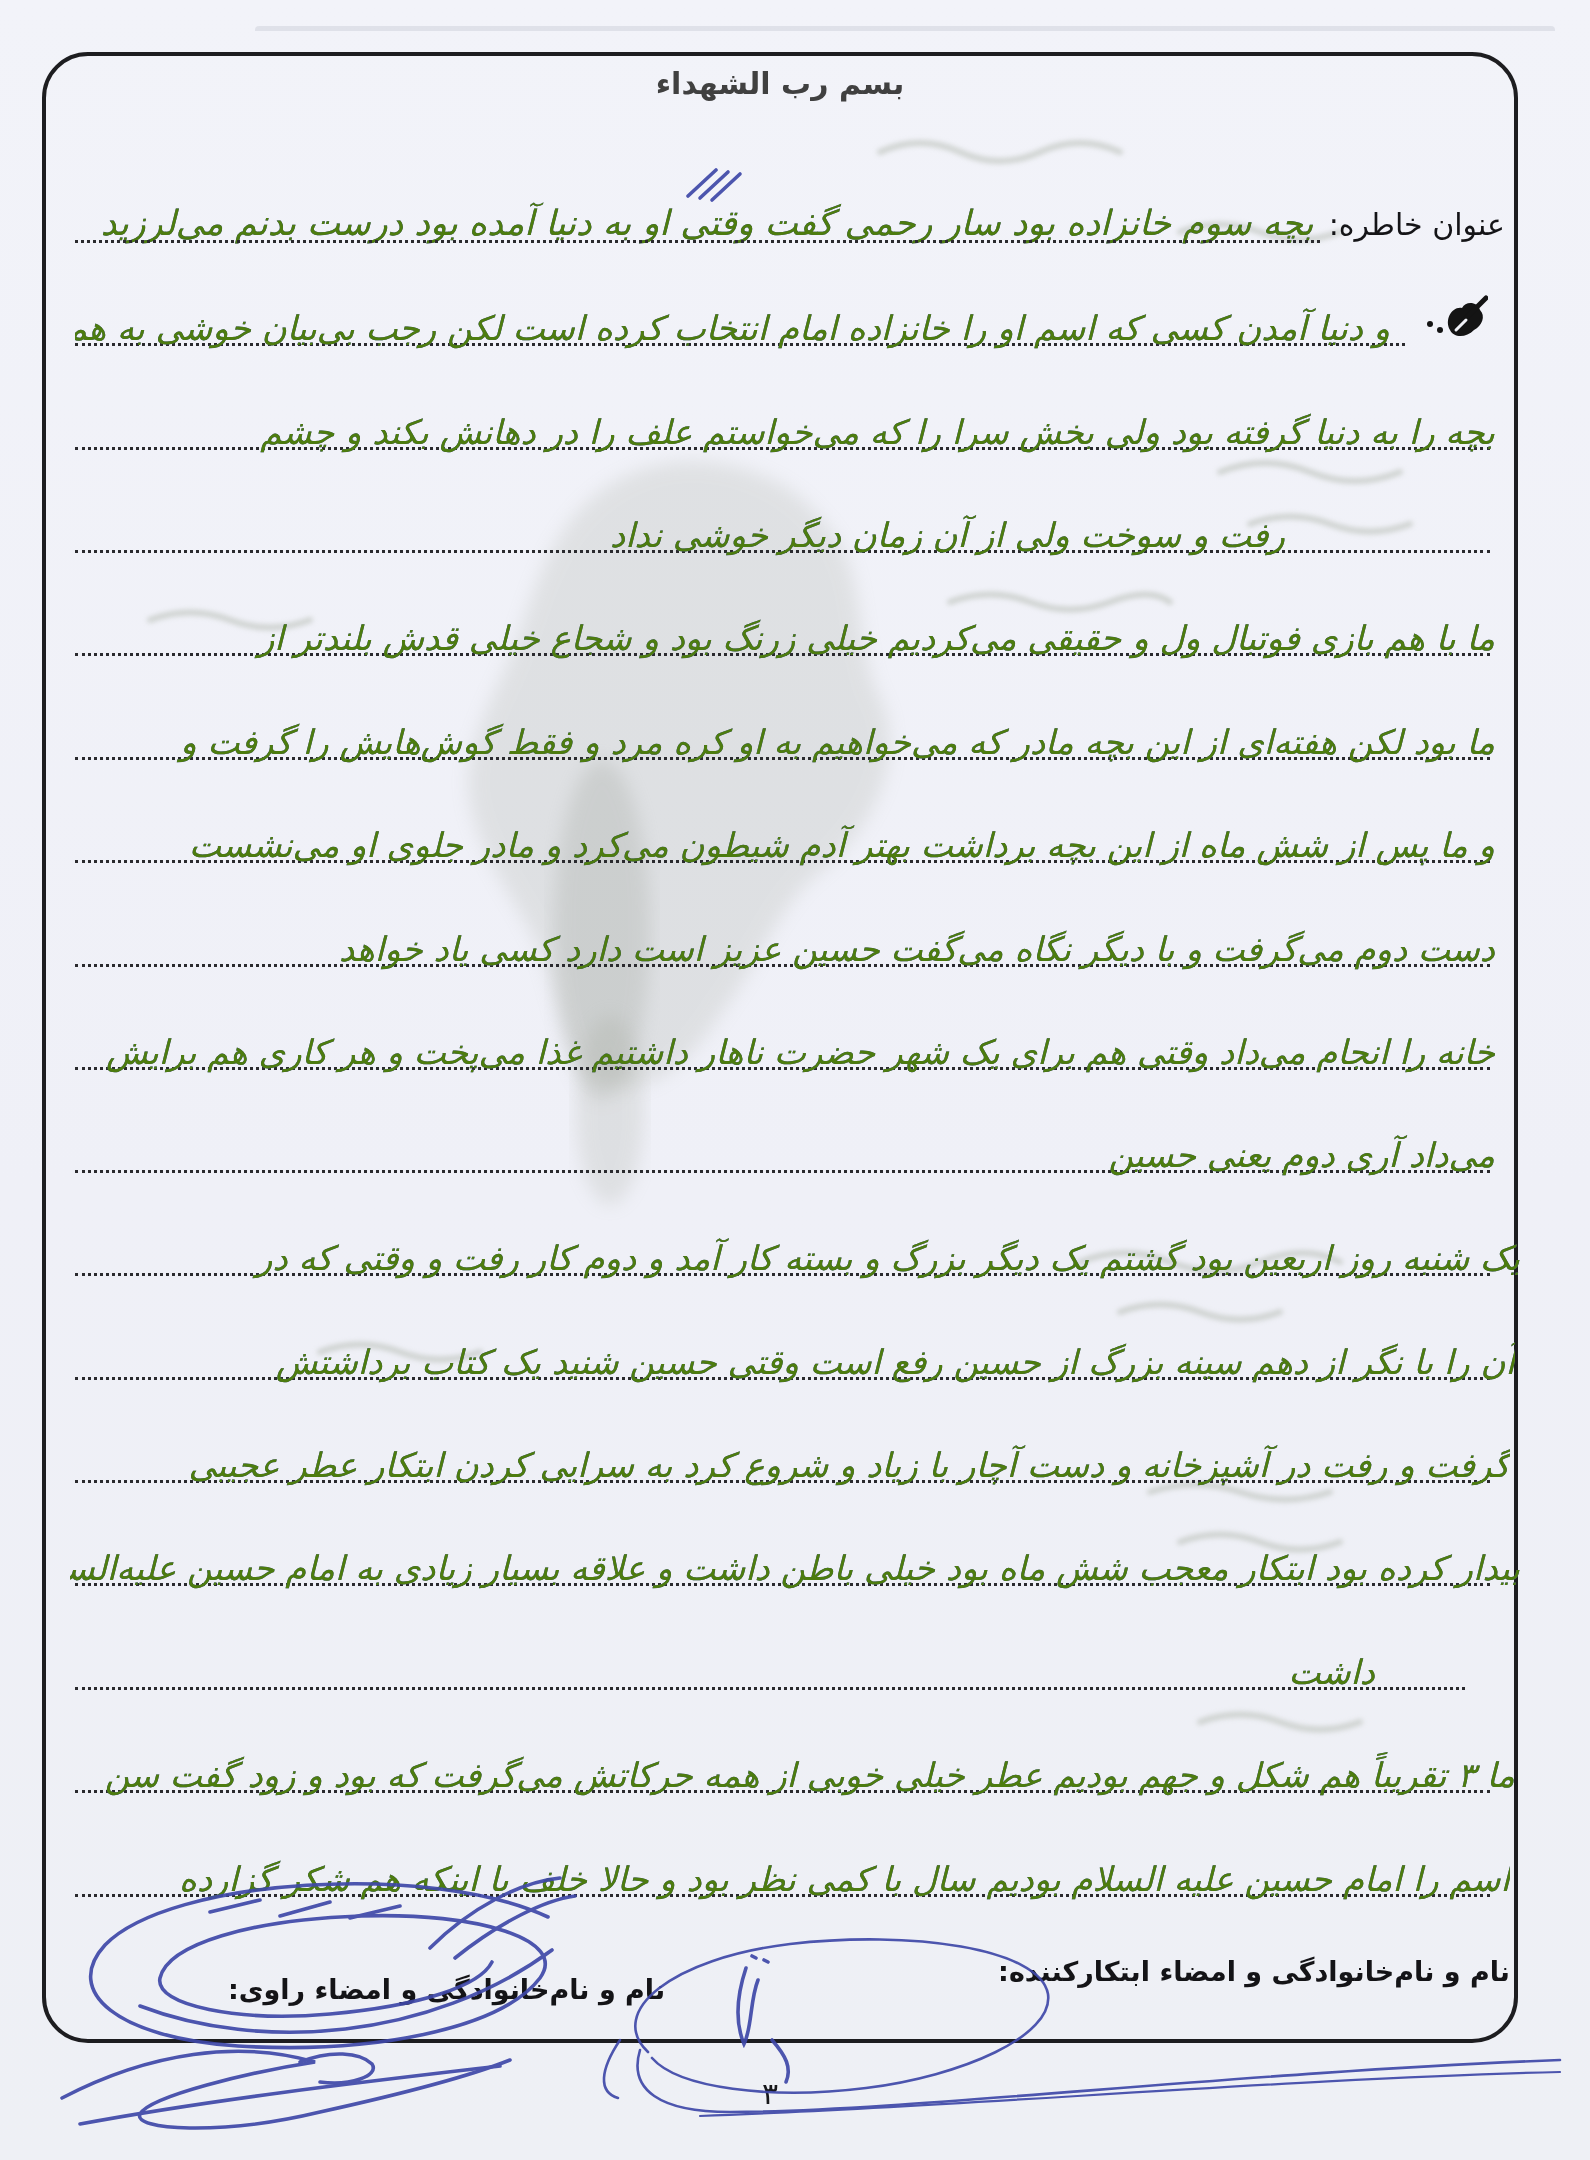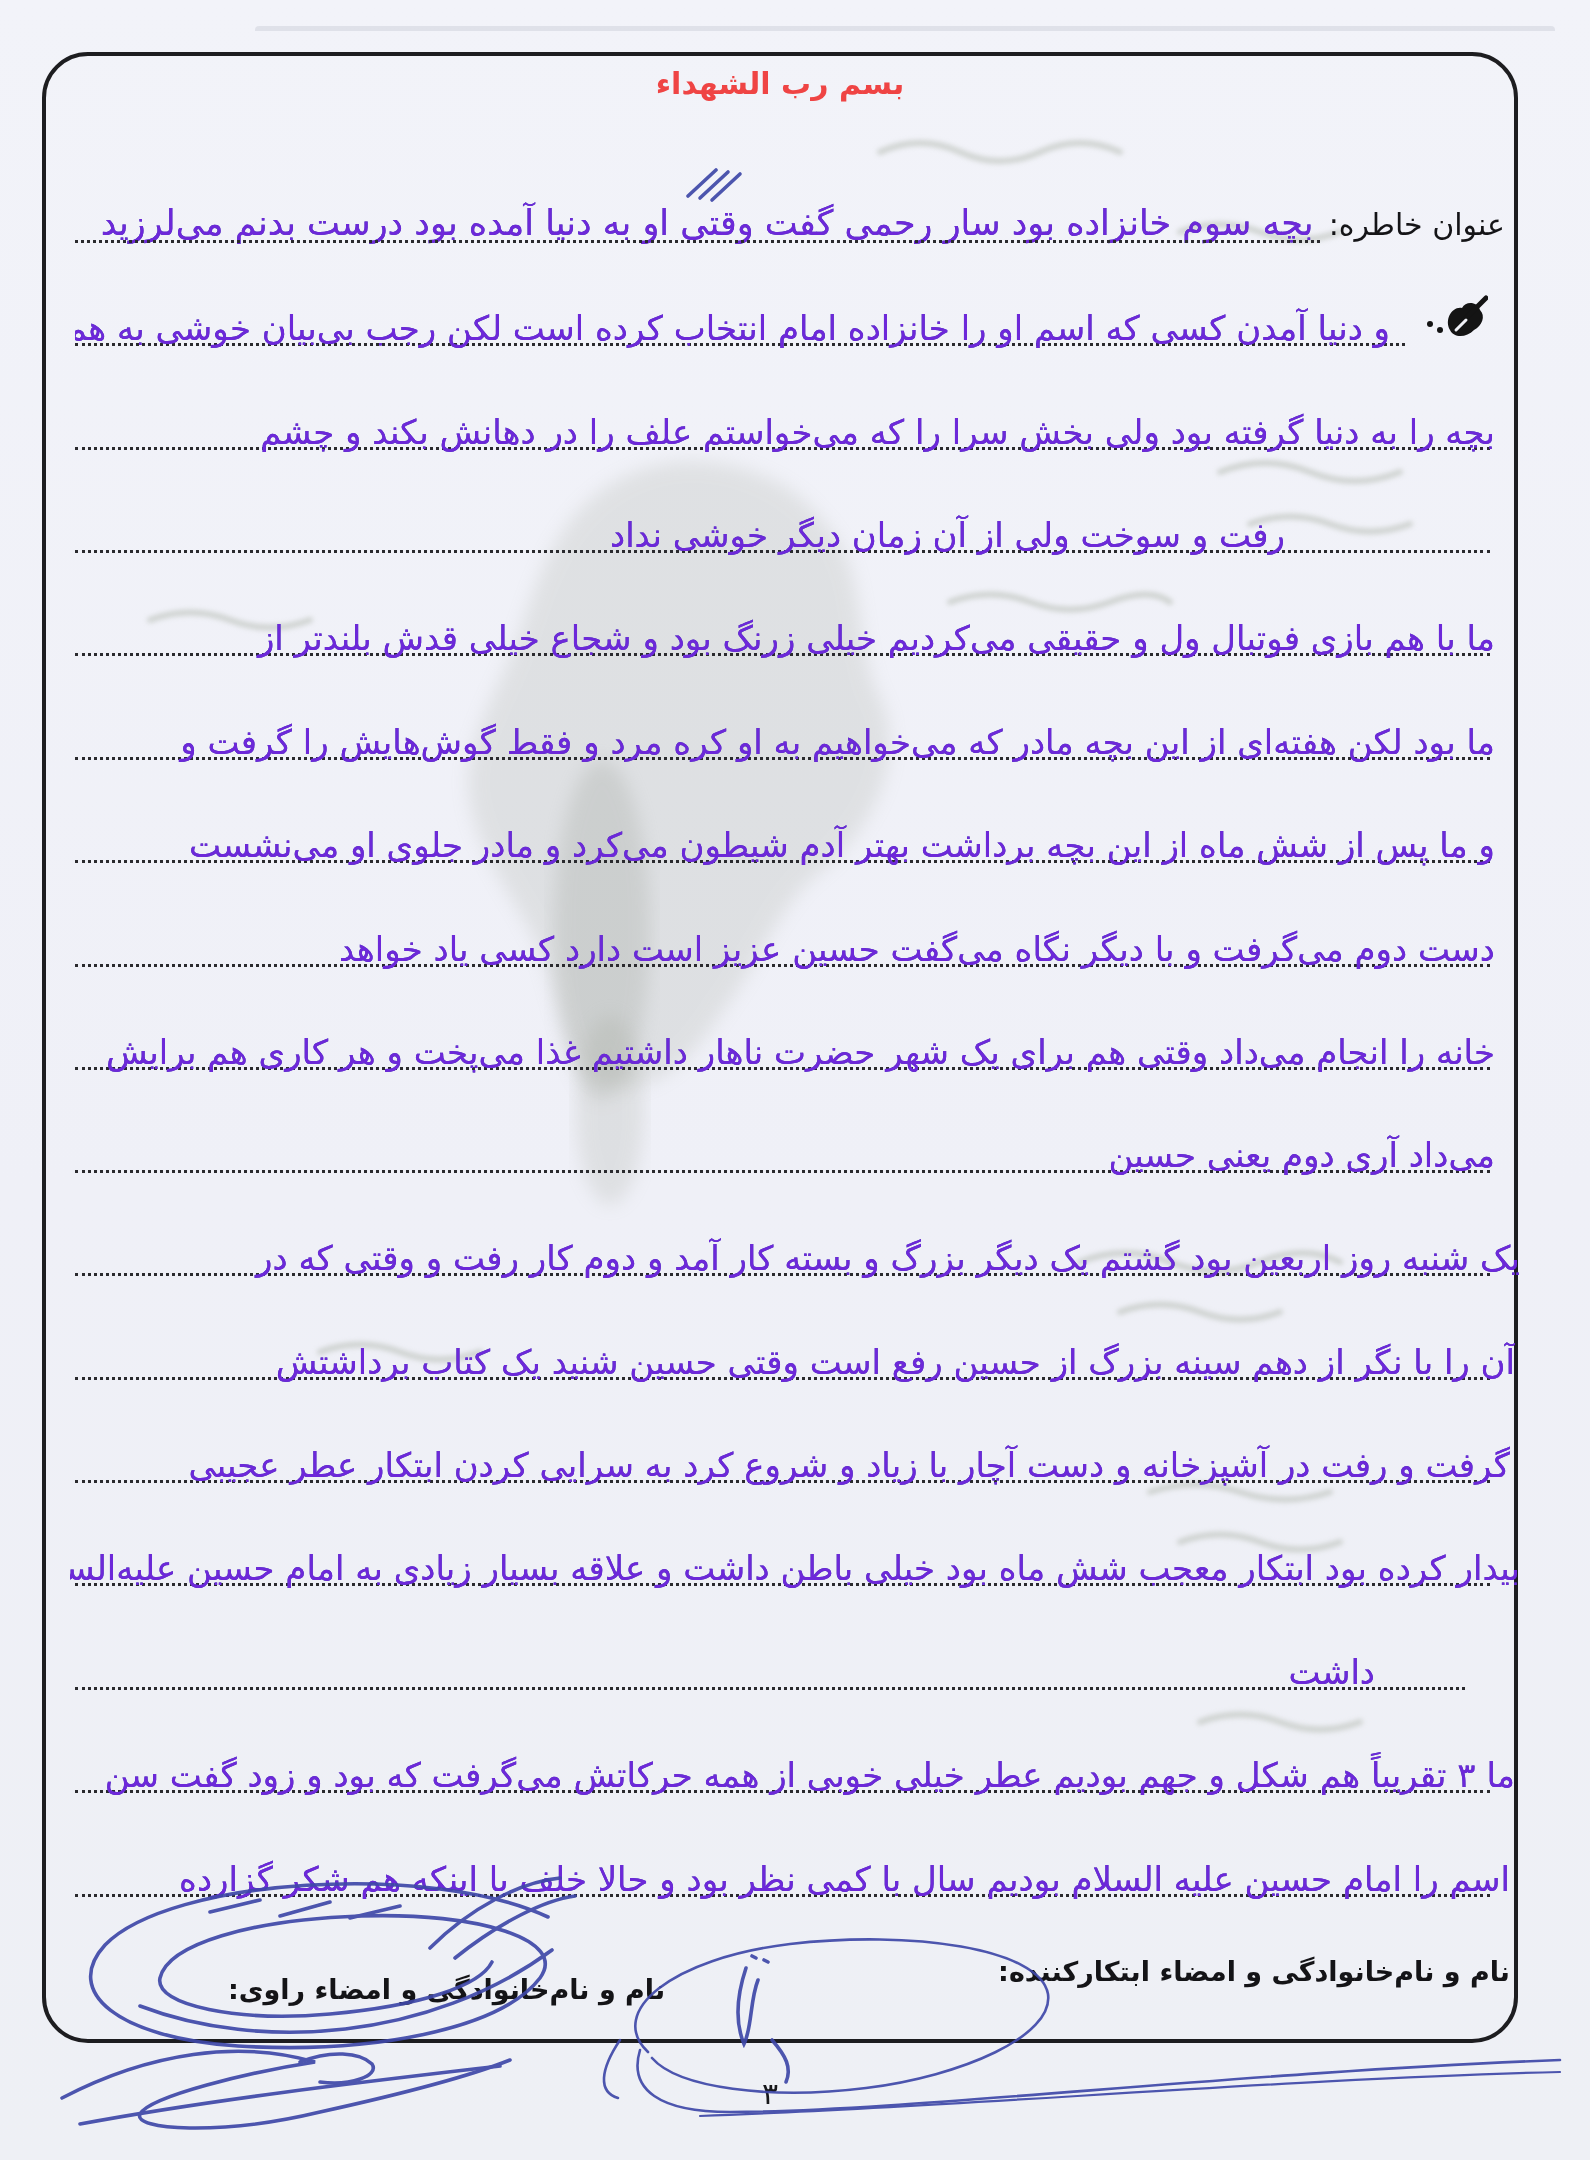--- a/index.html
+++ b/index.html
@@ -13,32 +13,32 @@
   
   .frame{
     position:absolute;left:42px;top:52px;width:1468px;height:1983px;
     border:4px solid #1d1d20;border-radius:46px;background:transparent;
   }
   .ghost-border{
     position:absolute;left:255px;top:26px;width:1300px;height:10px;
     border-top:5px solid #c9ccd6;opacity:.45;border-radius:4px;
   }
   
-  .print{color:#ef4444;}
+  .print{color:#404040;}
   .bismillah{
     position:absolute;top:66px;left:0;width:1560px;text-align:center;
     font-size:30px;font-weight:600;letter-spacing:.5px;
   }
   .title-row{
     position:absolute;top:190px;right:85px;width:1432px;direction:rtl;
     white-space:nowrap;overflow:hidden;height:66px;line-height:66px;
   }
   .title-label{font-size:30px;font-weight:400;color:#141417;margin-left:10px;}
   .hand{
-    color:#6d28d9;letter-spacing:.6px;
+    color:#4d7c0f;font-style:italic;letter-spacing:.6px;
     text-shadow:0 0 .4px #3a43a6;
   }
   .title-row .hand{font-size:35px;}
   
   .dots{position:absolute;left:75px;height:0;border-bottom:3px dotted #2a2a2e;}
   
   .line{
     position:absolute;direction:rtl;white-space:nowrap;overflow:hidden;
     height:66px;line-height:66px;font-size:34px;
   }

